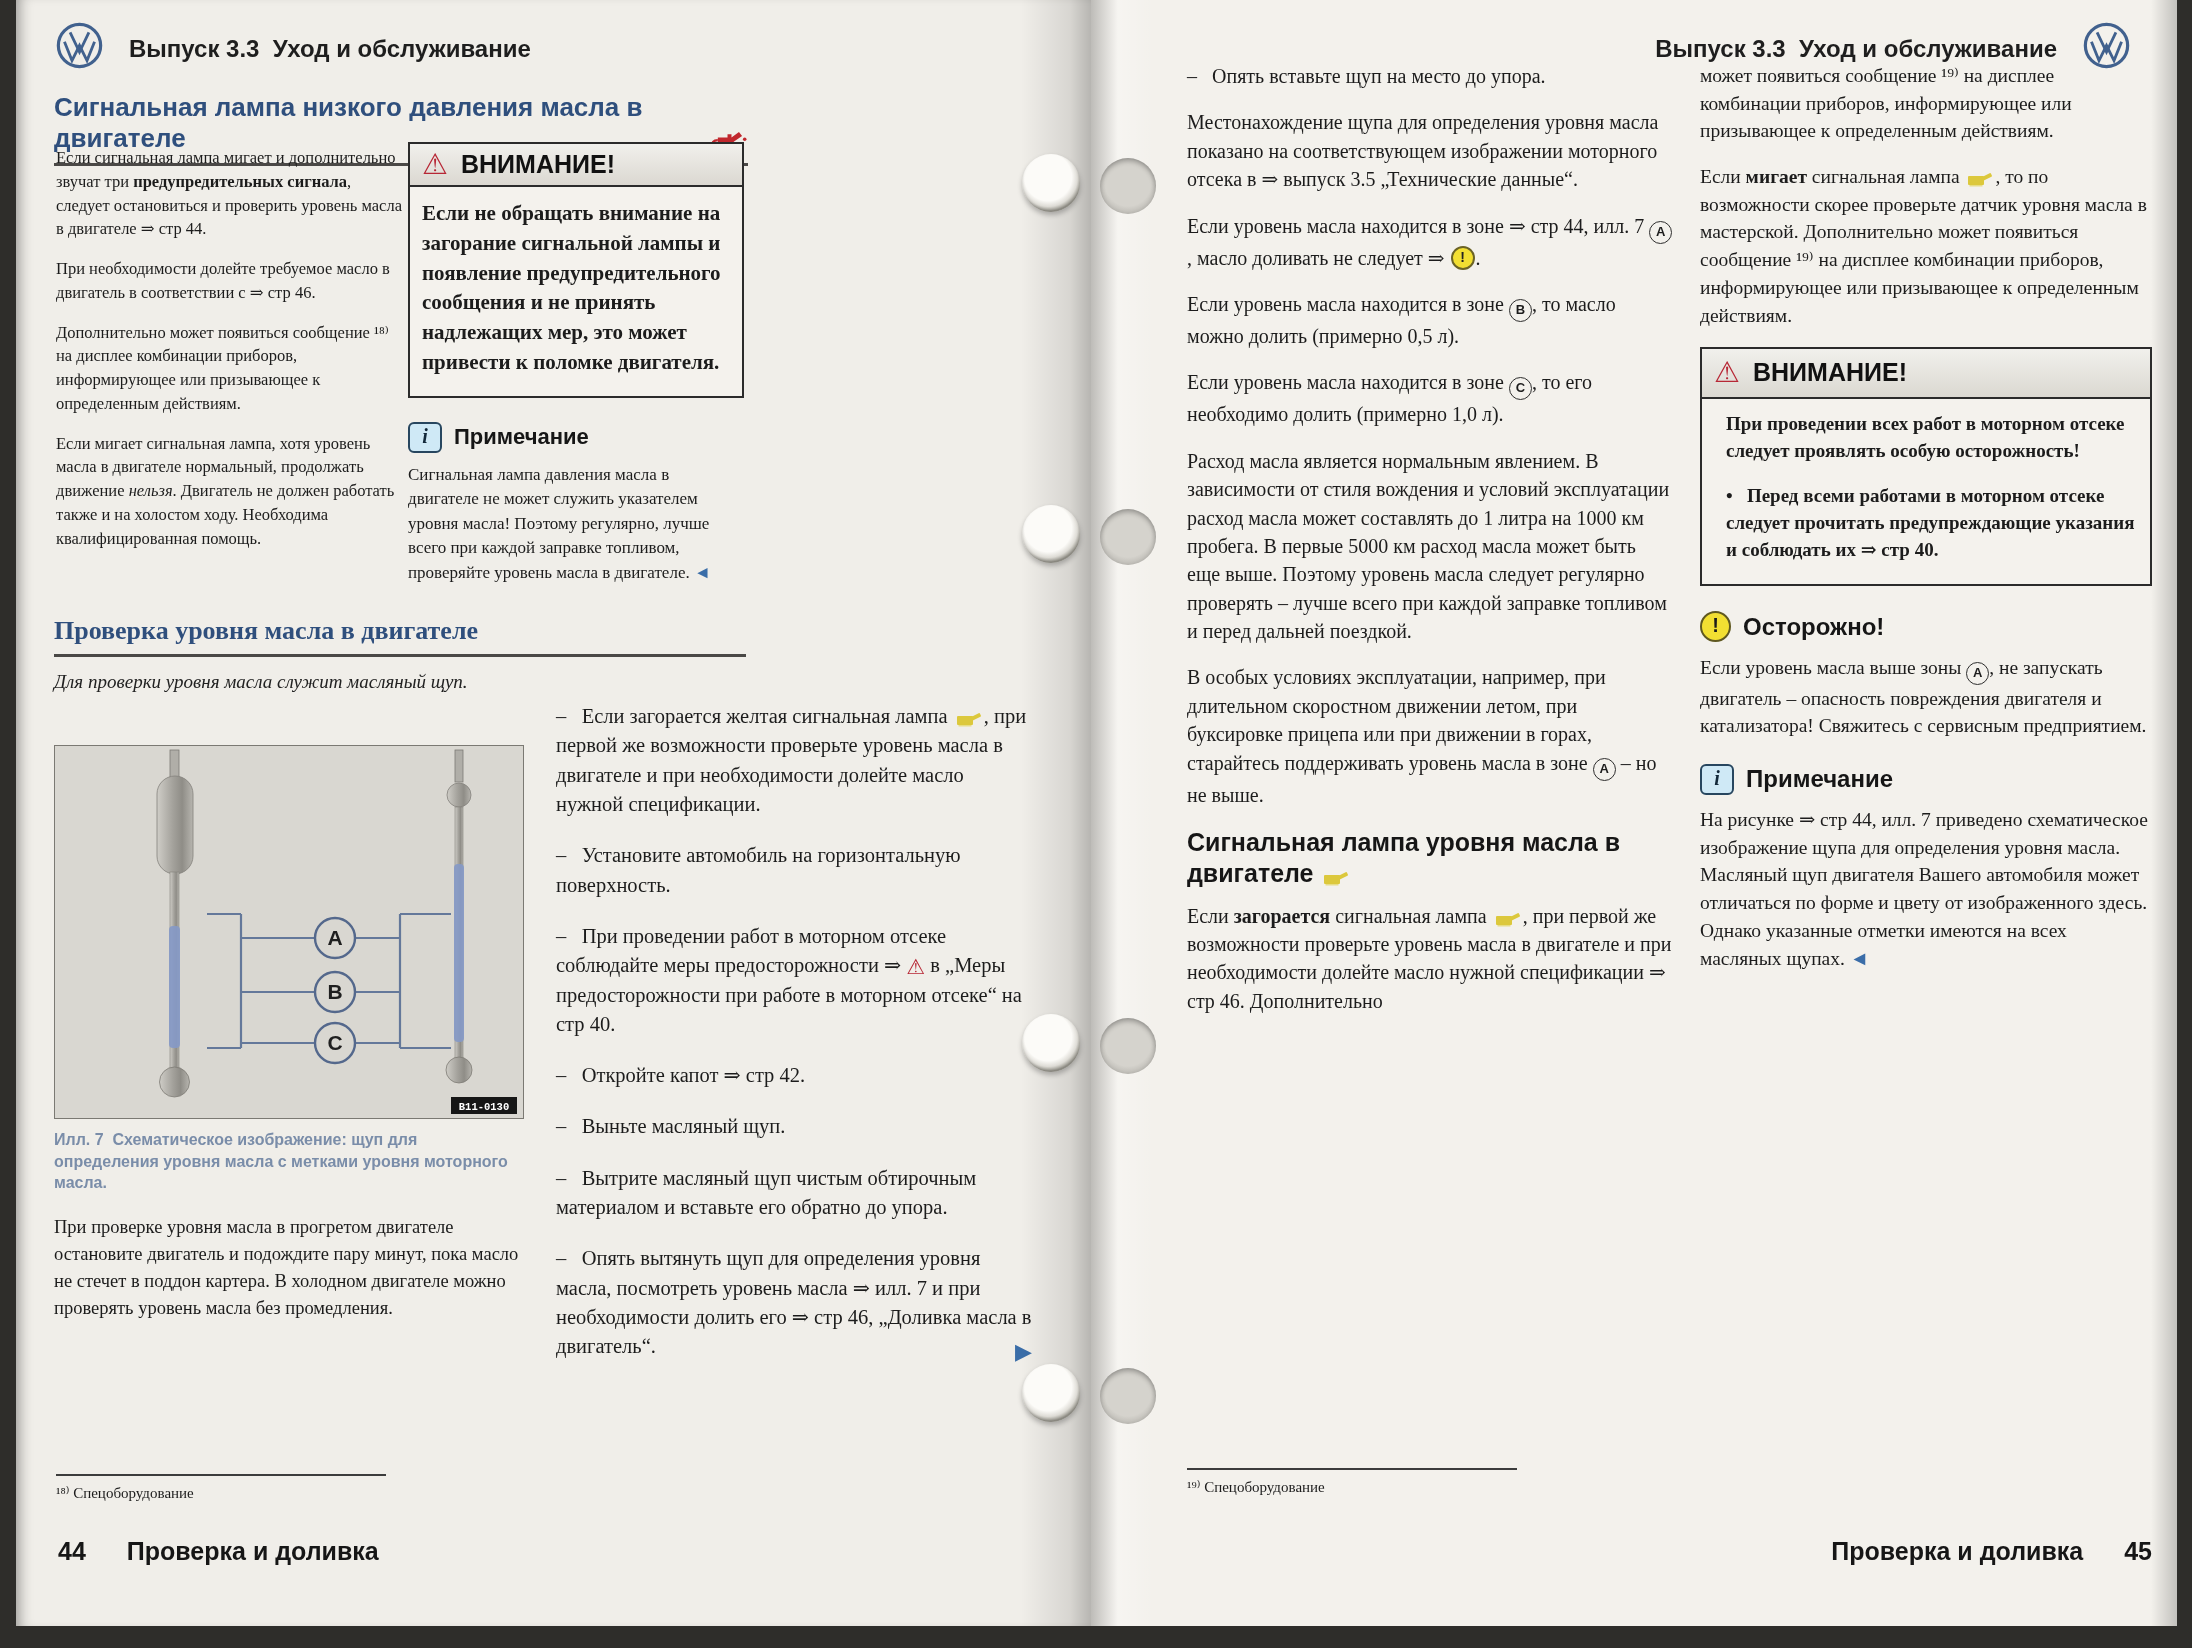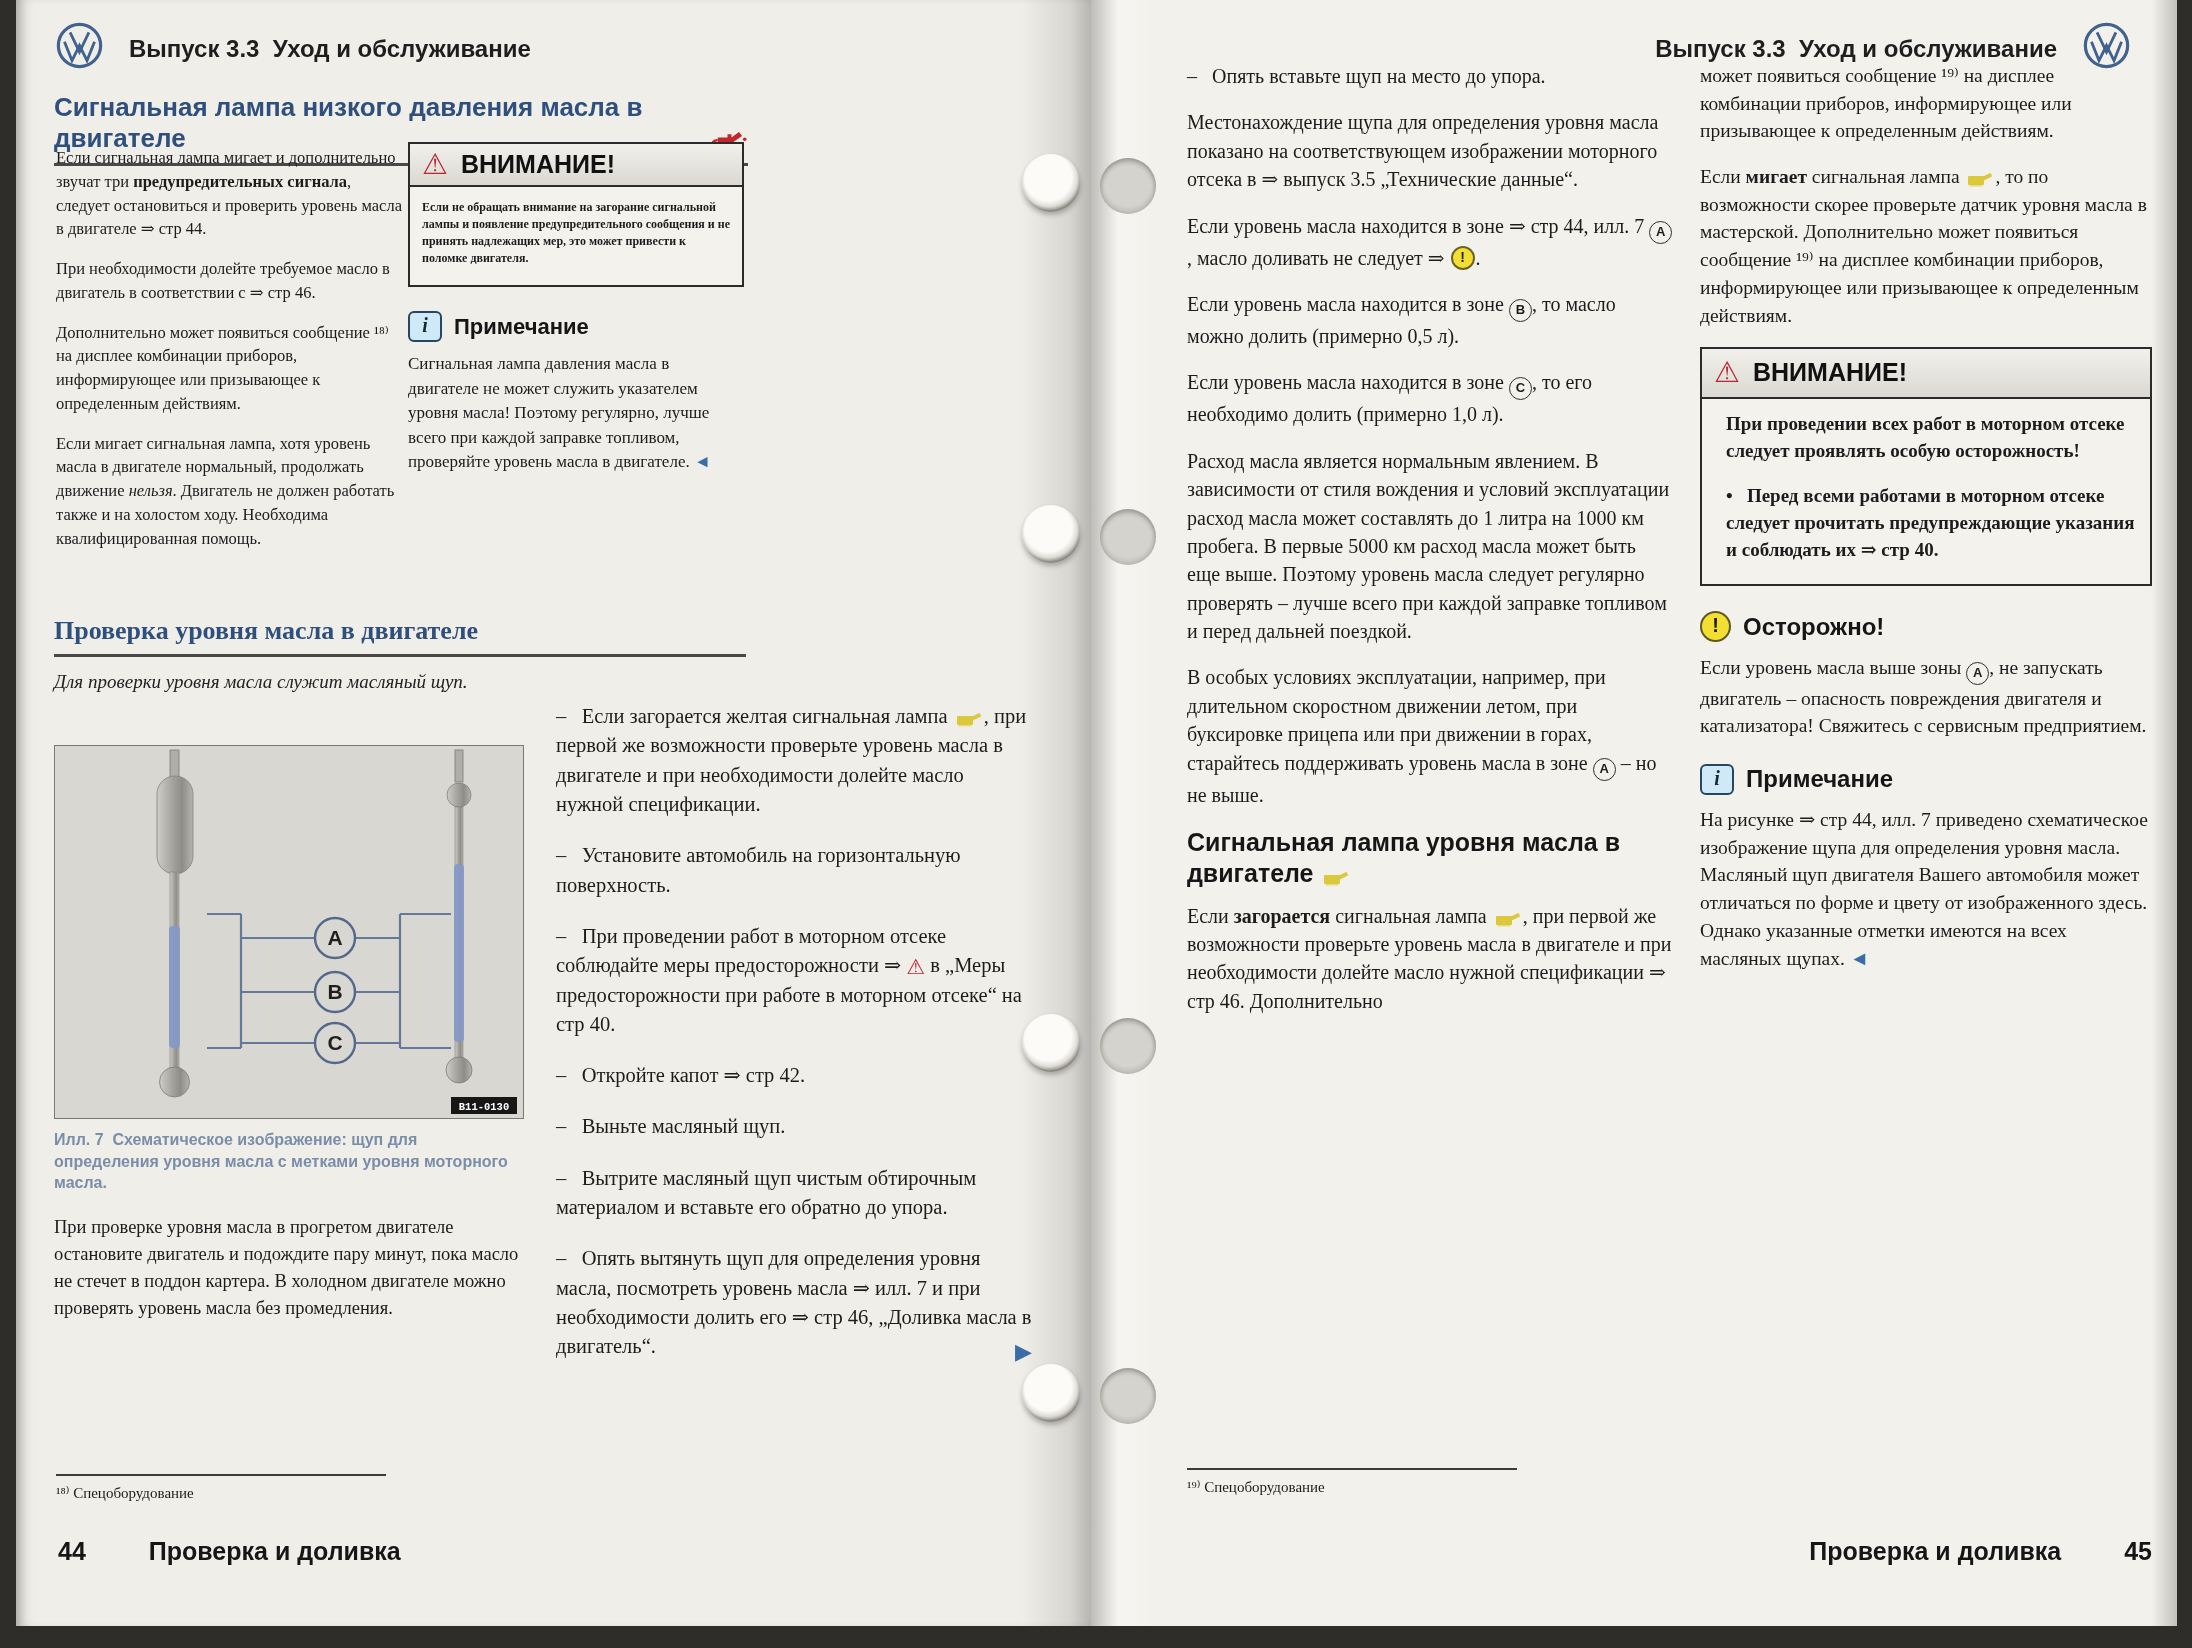--- a/index.html
+++ b/index.html
@@ -60,21 +60,21 @@
       line-height:1.25;color:#161616;margin:8px 0 12px 0;}
 
   
   .warnbox{border:2px solid #2b2b2b;background:#f4f2ed;margin-bottom:24px;}
   .warnbox-head{display:flex;align-items:center;gap:13px;padding:6px 12px;border-bottom:2px solid #2b2b2b;
       background:linear-gradient(#f1f0ec,#dbd8d1);}
   .warn-title{font-family:"Liberation Sans","DejaVu Sans",sans-serif;font-weight:bold;font-size:25px;color:#111;}
   .tri{font-family:"DejaVu Sans",sans-serif;font-size:29px;line-height:1;color:var(--red,#b72735);font-weight:bold;}
   .tri::before{content:"⚠";}
   .warnbox-body{padding:12px 12px 2px 12px;font-weight:bold;line-height:1.42;}
-  .l-col2 .warnbox-body{font-size:12px;}
+  .l-col2 .warnbox-body{font-size:21px;}
   .r-col2 .warnbox-body{font-size:19px;padding-left:24px;}
 
   
   .blockhead{display:flex;align-items:center;gap:12px;margin:22px 0 10px 0;
       font-family:"Liberation Sans","DejaVu Sans",sans-serif;font-weight:bold;color:#161616;}
   .l-col2 .blockhead{font-size:22px;}
   .r-col2 .blockhead{font-size:24px;}
   .note-ic{display:inline-block;width:30px;height:27px;border:2.5px solid var(--note-border,#27465f);
       border-radius:6px;background:var(--note-bg,#cfe9f6);text-align:center;
       font:italic bold 20px/25px "Liberation Serif",serif;color:#12283a;}
@@ -102,21 +102,21 @@
   .ic-oilcan-yellow{width:27px;height:17px;vertical-align:-3px;margin:0 2px;}
   .ic-oilcan-yellow::before{content:"";position:absolute;left:2px;bottom:1px;width:16px;height:9px;
       background:var(--oil-can-yellow,#dcc83c);border-radius:1px;box-shadow:0 3px 0 -1.5px #e7dd86;}
   .ic-oilcan-yellow::after{content:"";position:absolute;left:15px;bottom:7px;width:11px;height:4px;
       background:var(--oil-can-yellow,#dcc83c);transform:rotate(-26deg);border-radius:1px;}
 
   
   .footnote{position:absolute;width:360px;font-size:15px;}
   .footnote .fn-rule{width:330px;border-top:2px solid #3c3c3c;margin-bottom:8px;}
   .fn-left{left:40px;top:1474px;}
-  .footer{position:absolute;top:1537px;display:flex;align-items:baseline;gap:63px;
+  .footer{position:absolute;top:1537px;display:flex;align-items:baseline;gap:41px;
       font-family:"Liberation Sans","DejaVu Sans",sans-serif;font-weight:bold;font-size:25px;color:#161616;}
   .footer-left{left:42px;}
 
   .figure-svg{display:block;border:1.5px solid #7b7973;background:#d9d7d1;}
 </style>
 </head>
 <body>
 
 <div class="scan">
 

